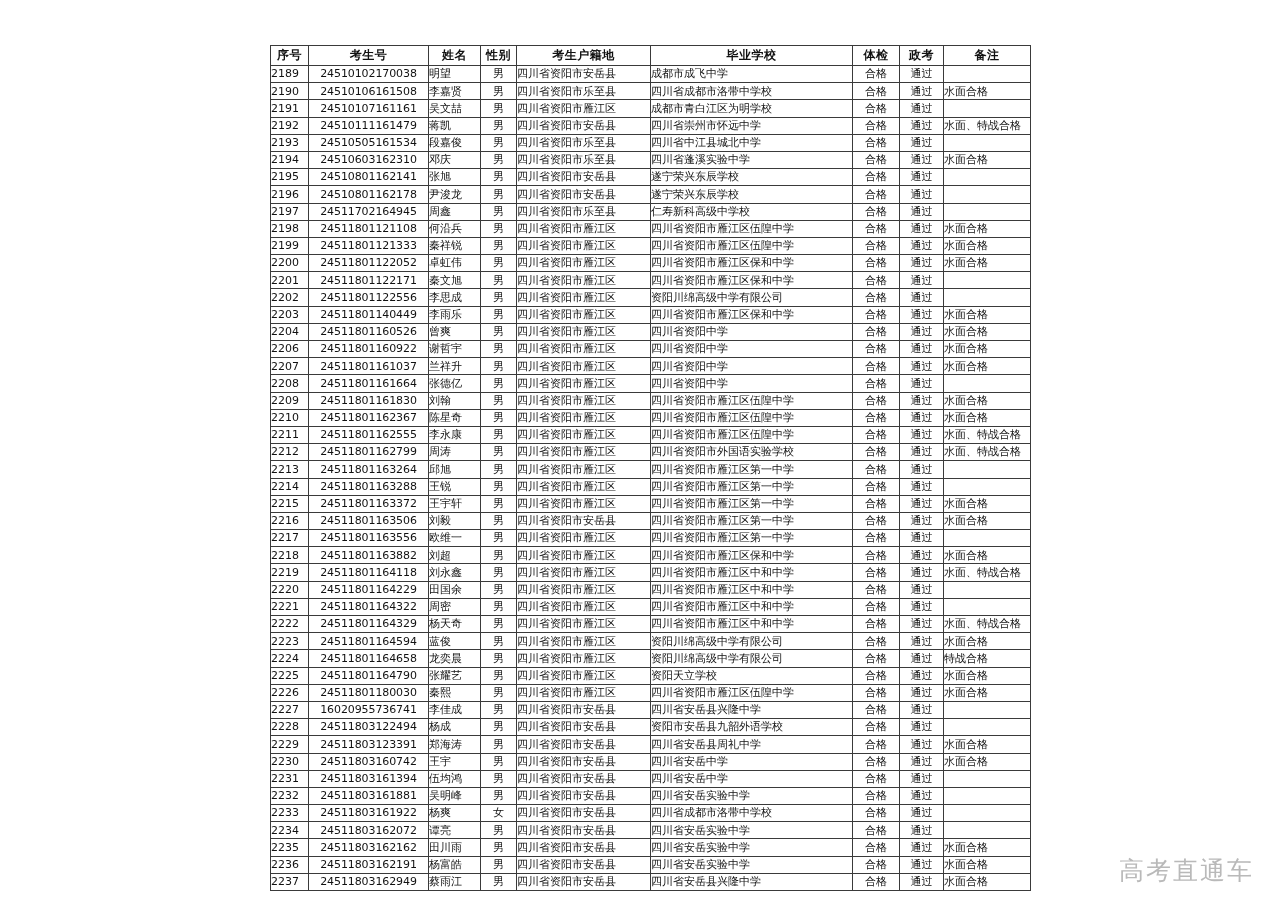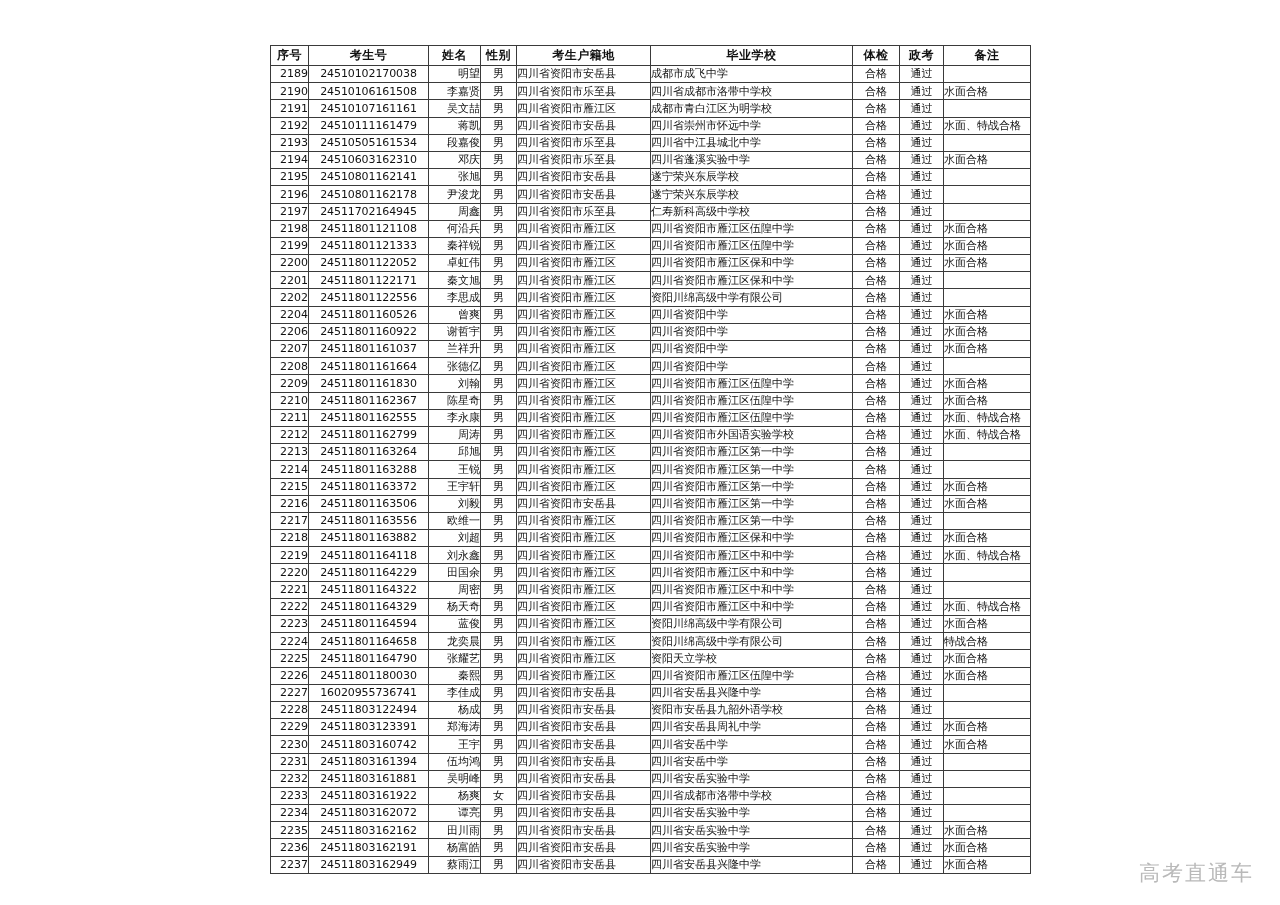--- a/index.html
+++ b/index.html
@@ -56,35 +56,35 @@
   col.c-idx     { width: 38px; }
   col.c-exam    { width: 120px; }
   col.c-name    { width: 52px; }
   col.c-sex     { width: 36px; }
   col.c-domicile{ width: 134px; }
   col.c-school  { width: 202px; }
   col.c-physical{ width: 47px; }
   col.c-political{ width: 44px; }
   col.c-remark  { width: 87px; }
 
-  td.idx      { text-align: right; font-size: 11px; }
+  td.idx      { text-align: left; font-size: 11px; }
   td.exam     { text-align: center; font-size: 11px; letter-spacing: -0.1px; }
-  td.name     { text-align: right; font-size: 11px; }
+  td.name     { text-align: left; font-size: 11px; }
   td.sex      { text-align: center; font-size: 11px; }
   td.domicile { text-align: left; padding-left: 3px; font-size: 11px; }
   td.school   { text-align: left; padding-left: 3px; font-size: 11px; }
   td.physical { text-align: center; font-size: 11px; }
   td.political{ text-align: center; font-size: 11px; }
   td.remark   { text-align: left; font-size: 11px; }
 
   #watermark {
     position: absolute;
     right: 26px;
     bottom: 18px;
-    font-size: 21px;
+    font-size: 25px;
     color: #b9b9b9;
     letter-spacing: 2px;
     font-family: "DejaVu Sans", "Liberation Sans", sans-serif;
     user-select: none;
   }
 </style>
 </head>
 <body>
 
 <div id="page">
@@ -264,20 +264,31 @@
             <td class="exam">24511801122556</td>
             <td class="name">李思成</td>
             <td class="sex">男</td>
             <td class="domicile">四川省资阳市雁江区</td>
             <td class="school">资阳川绵高级中学有限公司</td>
             <td class="physical">合格</td>
             <td class="political">通过</td>
             <td class="remark"></td>
           </tr>
           <tr>
+            <td class="idx">2203</td>
+            <td class="exam">24511801140449</td>
+            <td class="name">李雨乐</td>
+            <td class="sex">男</td>
+            <td class="domicile">四川省资阳市雁江区</td>
+            <td class="school">四川省资阳市雁江区保和中学</td>
+            <td class="physical">合格</td>
+            <td class="political">通过</td>
+            <td class="remark">水面合格</td>
+          </tr>
+          <tr>
             <td class="idx">2204</td>
             <td class="exam">24511801160526</td>
             <td class="name">曾爽</td>
             <td class="sex">男</td>
             <td class="domicile">四川省资阳市雁江区</td>
             <td class="school">四川省资阳中学</td>
             <td class="physical">合格</td>
             <td class="political">通过</td>
             <td class="remark">水面合格</td>
           </tr>

